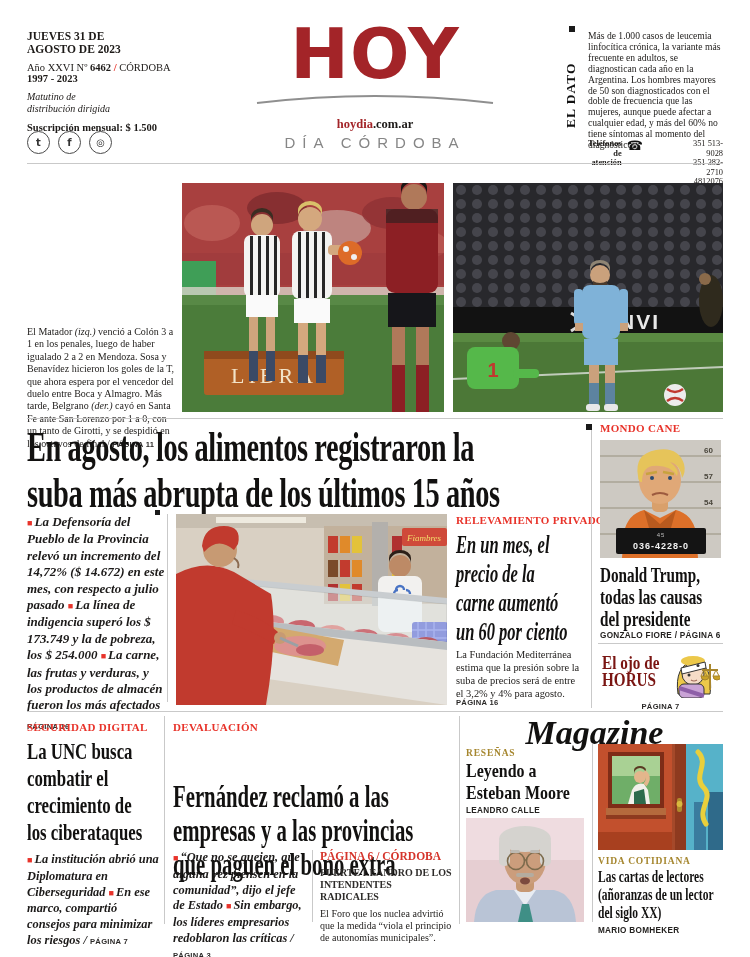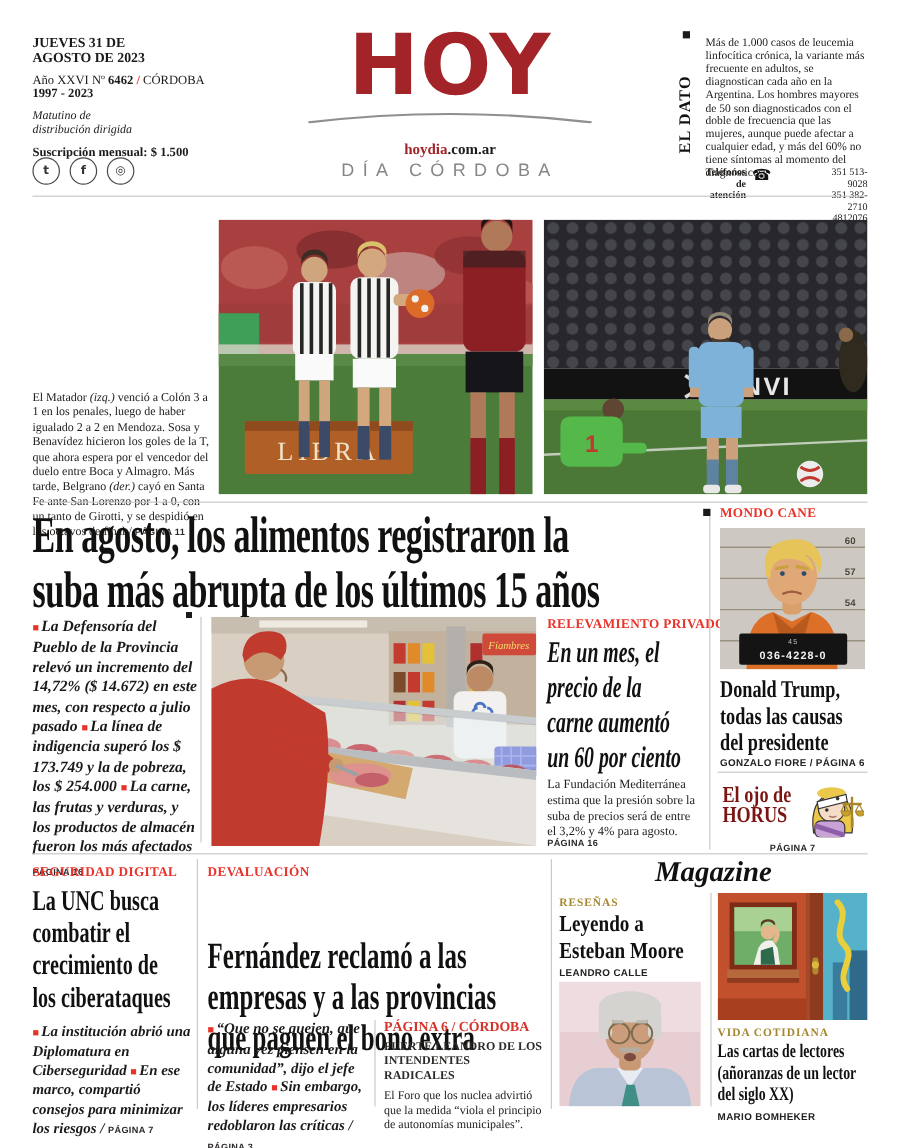--- a/index.html
+++ b/index.html
@@ -376,21 +376,21 @@
     <span class="sq">■</span><span>Sin embargo, los líderes empresarios redoblaron las críticas / </span><span class="pgref">PÁGINA 3</span>
   </div>
   <div class="rule-v" style="left:312px;top:850px;height:72px;"></div>
   <div class="abs" style="left:320px;top:850px;width:132px;">
     <div style="font-weight:bold;color:#d5342b;font-size:11.5px;">PÁGINA 6 / CÓRDOBA</div>
     <div style="font-weight:bold;font-size:10px;line-height:12px;color:#2d2b29;margin-top:5px;">FUERTE LEANDRO DE LOS INTENDENTES RADICALES</div>
     <div class="body-txt" style="margin-top:5px;font-size:10px;line-height:12px;">El Foro que los nuclea advirtió que la medida “viola el principio de autonomías municipales”.</div>
   </div>
   <div class="rule-v" style="left:459px;top:716px;height:208px;"></div>
 
-  <div class="abs" style="left:466px;top:714px;width:257px;text-align:center;font-weight:bold;font-style:italic;font-size:24px;color:#121110;">Magazine</div>
+  <div class="abs" style="left:466px;top:714px;width:257px;text-align:center;font-weight:bold;font-style:italic;font-size:34px;color:#121110;">Magazine</div>
 
   <div class="abs lbl-gold" style="left:466px;top:748px;">RESEÑAS</div>
   <div class="abs ley-hl" style="left:466px;top:760px;width:118px;">
     <div class="line">Leyendo a</div>
     <div class="line">Esteban Moore</div>
   </div>
   <div class="abs byline" style="left:466px;top:806px;">LEANDRO CALLE</div>
 
   <div class="photo" style="left:466px;top:818px;width:118px;height:104px;">
     <svg width="118" height="104" viewBox="0 0 118 104">

